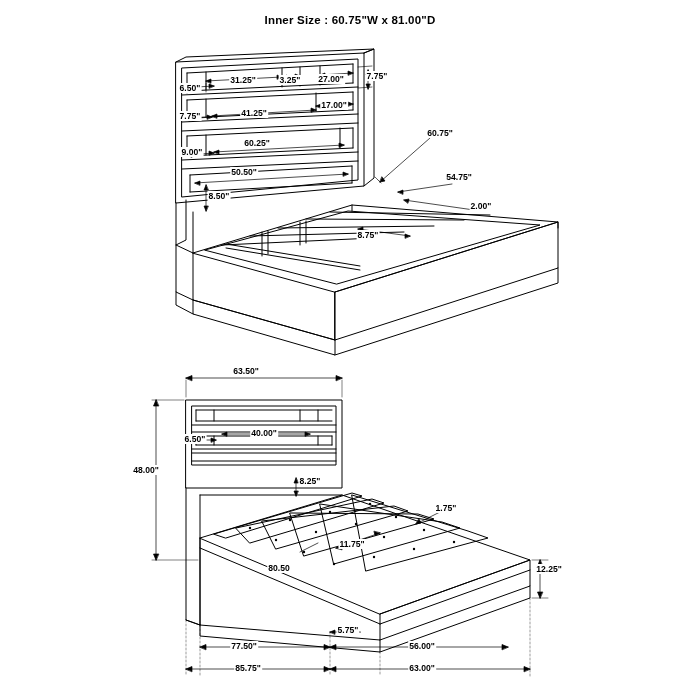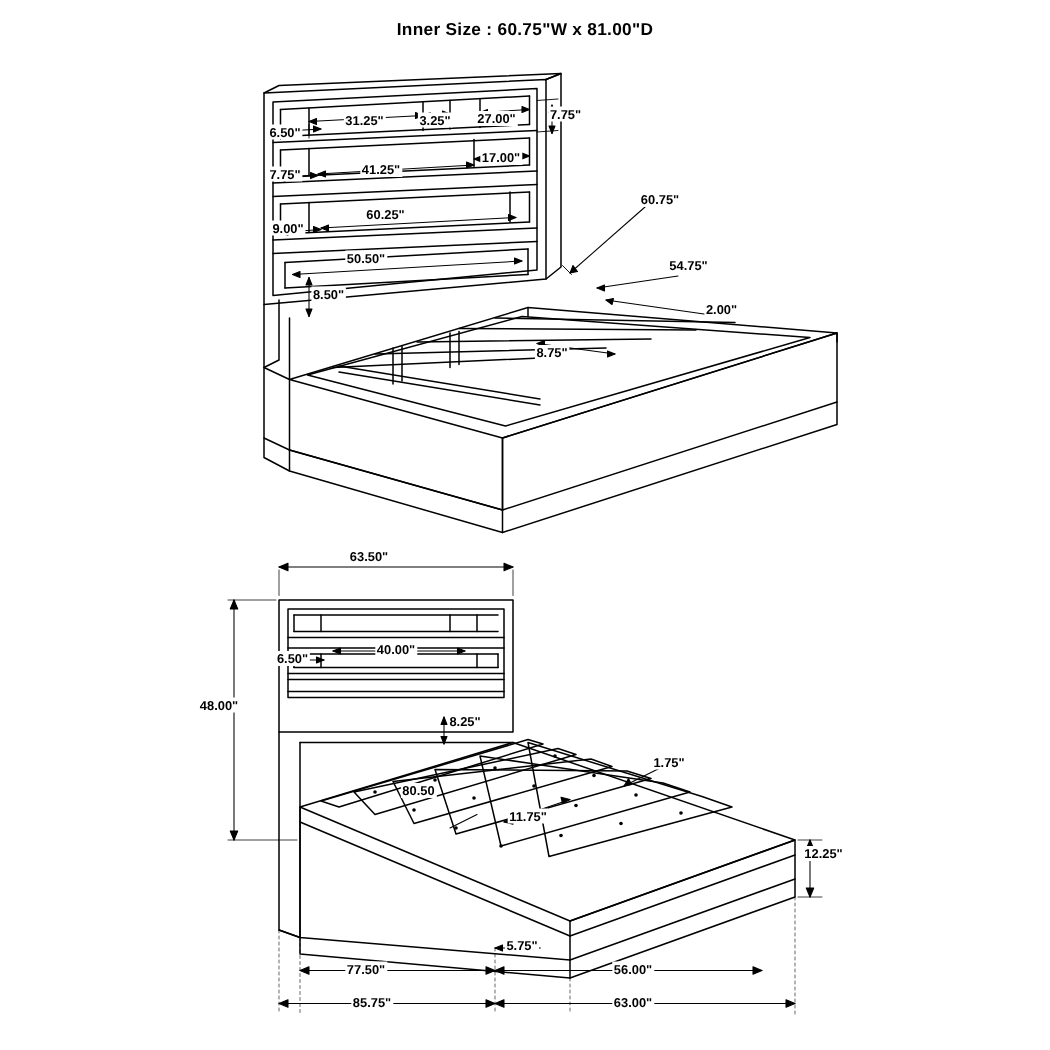--- a/index.html
+++ b/index.html
@@ -356,21 +356,21 @@
       <div class="dimlabel" style="left: 440px; top: 133px; transform: translate(-50%, -50%);">60.75"</div>
       <div class="dimlabel" style="left: 459px; top: 177px; transform: translate(-50%, -50%);">54.75"</div>
       <div class="dimlabel" style="left: 481px; top: 206px; transform: translate(-50%, -50%);">2.00"</div>
       <div class="dimlabel" style="left: 246px; top: 371px; transform: translate(-50%, -50%);">63.50"</div>
       <div class="dimlabel" style="left: 146px; top: 470px; transform: translate(-50%, -50%);">48.00"</div>
       <div class="dimlabel" style="left: 195px; top: 439px; transform: translate(-50%, -50%);">6.50"</div>
       <div class="dimlabel" style="left: 264px; top: 433px; transform: translate(-50%, -50%);">40.00"</div>
       <div class="dimlabel" style="left: 310px; top: 481px; transform: translate(-50%, -50%);">8.25"</div>
       <div class="dimlabel" style="left: 446px; top: 508px; transform: translate(-50%, -50%);">1.75"</div>
       <div class="dimlabel" style="left: 352px; top: 544px; transform: translate(-50%, -50%);">11.75"</div>
-      <div class="dimlabel" style="left: 279px; top: 527px; transform: translate(-50%, -50%);">80.50</div>
+      <div class="dimlabel" style="left: 279px; top: 568px; transform: translate(-50%, -50%);">80.50</div>
       <div class="dimlabel" style="left: 549px; top: 569px; transform: translate(-50%, -50%);">12.25"</div>
       <div class="dimlabel" style="left: 348px; top: 630px; transform: translate(-50%, -50%);">5.75"</div>
       <div class="dimlabel" style="left: 244px; top: 646px; transform: translate(-50%, -50%);">77.50"</div>
       <div class="dimlabel" style="left: 422px; top: 646px; transform: translate(-50%, -50%);">56.00"</div>
       <div class="dimlabel" style="left: 248px; top: 668px; transform: translate(-50%, -50%);">85.75"</div>
       <div class="dimlabel" style="left: 422px; top: 668px; transform: translate(-50%, -50%);">63.00"</div>
     </div>
 
 </div>
 

